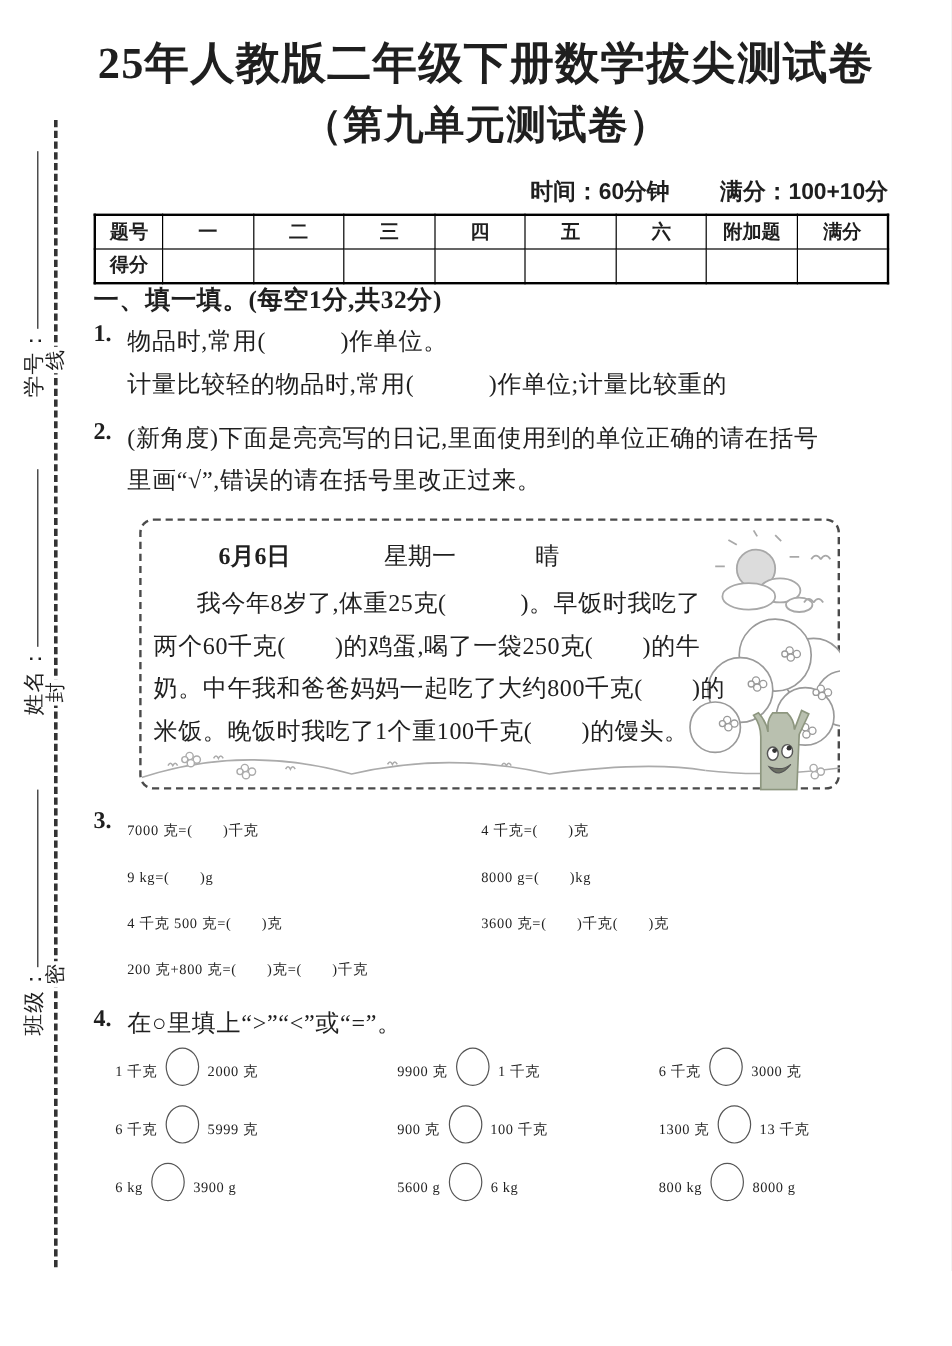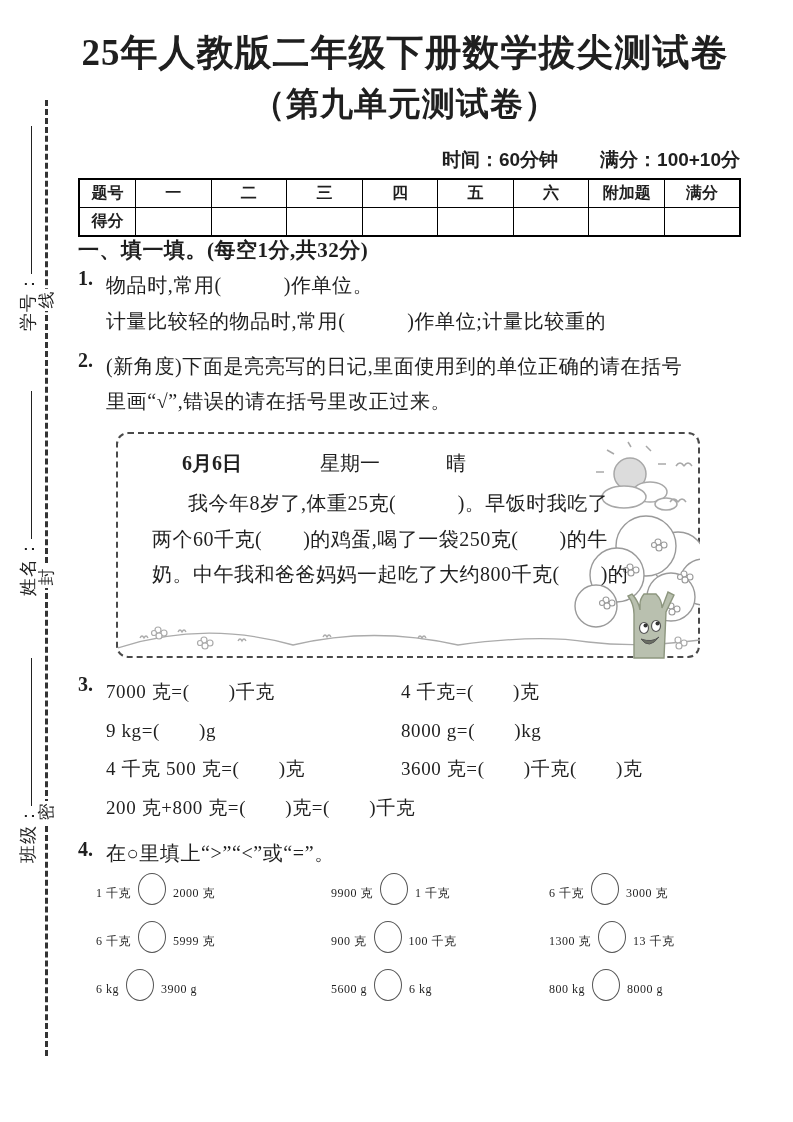--- a/index.html
+++ b/index.html
@@ -32,36 +32,36 @@
     font-family:"Liberation Sans", sans-serif; font-weight:bold; font-size:16px; padding:0;}
   
   .sec-heading{position:absolute; top:236px; left:78px; font-size:21px; font-weight:bold;
     letter-spacing:0.5px;}
   .question{position:absolute; left:78px; width:668px; display:flex;}
   .qnum{width:28px; flex:0 0 28px; font-weight:bold; font-size:20px;}
   .qbody{flex:1; font-size:20px; letter-spacing:0.6px;}
   .q1{top:267px;} .q1 .qbody{line-height:36px;}
   .q2{top:349px;} .q2 .qbody{line-height:35px;}
   .q3{top:673px;}
-  .q3row{height:38.5px; line-height:38.5px; white-space:nowrap; font-size:19px;}
+  .q3row{height:38.5px; line-height:38.5px; white-space:nowrap; font-size:12px;}
   .q3c1{display:inline-block; width:295px;}
   .q4{top:838px;} .q4 .qbody{line-height:30px;}
   .q4grid{position:absolute; top:869px; left:96px; display:grid;
     grid-template-columns:235px 218px auto;}
   .cmp{height:48px; line-height:48px; white-space:nowrap; font-size:12px; letter-spacing:0.5px;}
   .circle{display:inline-block; width:26px; height:30px; border:1.5px solid #555;
     border-radius:50%; vertical-align:-8px; margin:0 7px; background:#fff;}
   
   .diary{position:absolute; top:432px; left:116px; width:584px; height:226px;
     border:2px dashed #4a4a4a; border-radius:12px; box-sizing:border-box; background:#fff;}
   .diary svg{position:absolute; inset:0; pointer-events:none;}
   .diary-date-row{position:absolute; top:16px; left:0; width:100%; font-size:20px; z-index:2;}
   .diary-date-row span{position:absolute; white-space:nowrap;}
   .d-date{left:64px;font-weight:bold;} .d-week{left:202px;} .d-weather{left:328px;}
-  .diary-text{position:absolute; top:52px; left:10px; z-index:2;margin-left:24px;}
+  .diary-text{position:absolute; top:52px; left:10px; z-index:2;}
   .diary-text div{height:35.5px; line-height:35.5px; white-space:nowrap; font-size:20px;
     letter-spacing:0.5px;}
   .diary-text div:first-child{text-indent:36px;}
 </style>
 </head>
 <body>
 
 <div class="page">
 
   <div class="seal-dash"></div>
@@ -231,20 +231,21 @@
     </svg>
     <div class="diary-date-row">
       <span class="d-date">6月6日</span>
       <span class="d-week">星期一</span>
       <span class="d-weather">晴</span>
     </div>
     <div class="diary-text">
       <div>我今年8岁了,体重25克(　　　)。早饭时我吃了</div>
       <div>两个60千克(　　)的鸡蛋,喝了一袋250克(　　)的牛</div>
       <div>奶。中午我和爸爸妈妈一起吃了大约800千克(　　)的</div>
+      <div>米饭。晚饭时我吃了1个重100千克(　　)的馒头。</div>
     </div>
   </div>
 
   <div class="question q3">
     <div class="qnum">3.</div>
     <div class="qbody">
       <div class="q3row">
         <span class="q3c1">7000 克=(　　)千克</span><span>4 千克=(　　)克</span>
       </div>
       <div class="q3row">

